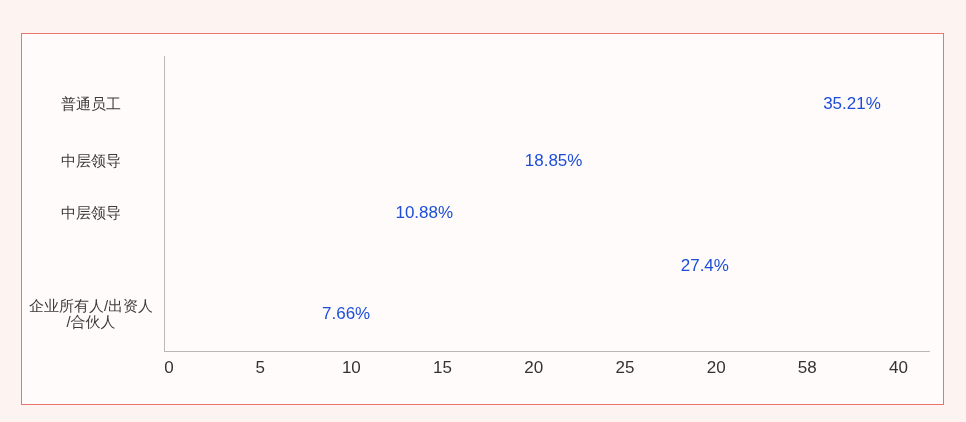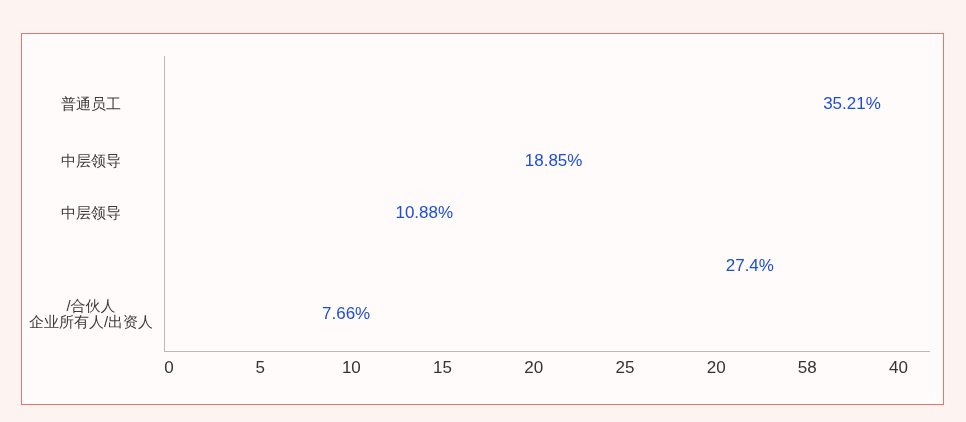--- a/index.html
+++ b/index.html
@@ -119,24 +119,24 @@
       <div class="cat-label" style="top: 171px;">
         <div>中层领导</div>
       </div>
       <div class="bar-track" style="top: 164px; width: 198.43px;">
         <div class="bar-fill"></div>
       </div>
       <div class="bar-value" style="left: 357.43px; top: 179px; margin-left: 16px;">10.88%</div>
       <div class="bar-track" style="top: 217px; width: 499.724px;">
         <div class="bar-fill"></div>
       </div>
-      <div class="bar-value" style="left: 658.724px; top: 232px; margin-left: 45px;">27.4%</div>
+      <div class="bar-value" style="left: 658.724px; top: 232px;">27.4%</div>
       <div class="cat-label" style="top: 264px;">
+        <div>企业所有人/出资人</div>
         <div>/合伙人</div>
-        <div>企业所有人/出资人</div>
       </div>
       <div class="bar-track" style="top: 265px; width: 139.704px;">
         <div class="bar-fill"></div>
       </div>
       <div class="bar-value" style="left: 300px; top: 280px;">7.66%</div>
       <div class="tick-label" style="left: 127px;">0</div>
       <div class="tick-label" style="left: 218.19px;">5</div>
       <div class="tick-label" style="left: 309.381px;">10</div>
       <div class="tick-label" style="left: 400.571px;">15</div>
       <div class="tick-label" style="left: 491.762px;">20</div>

